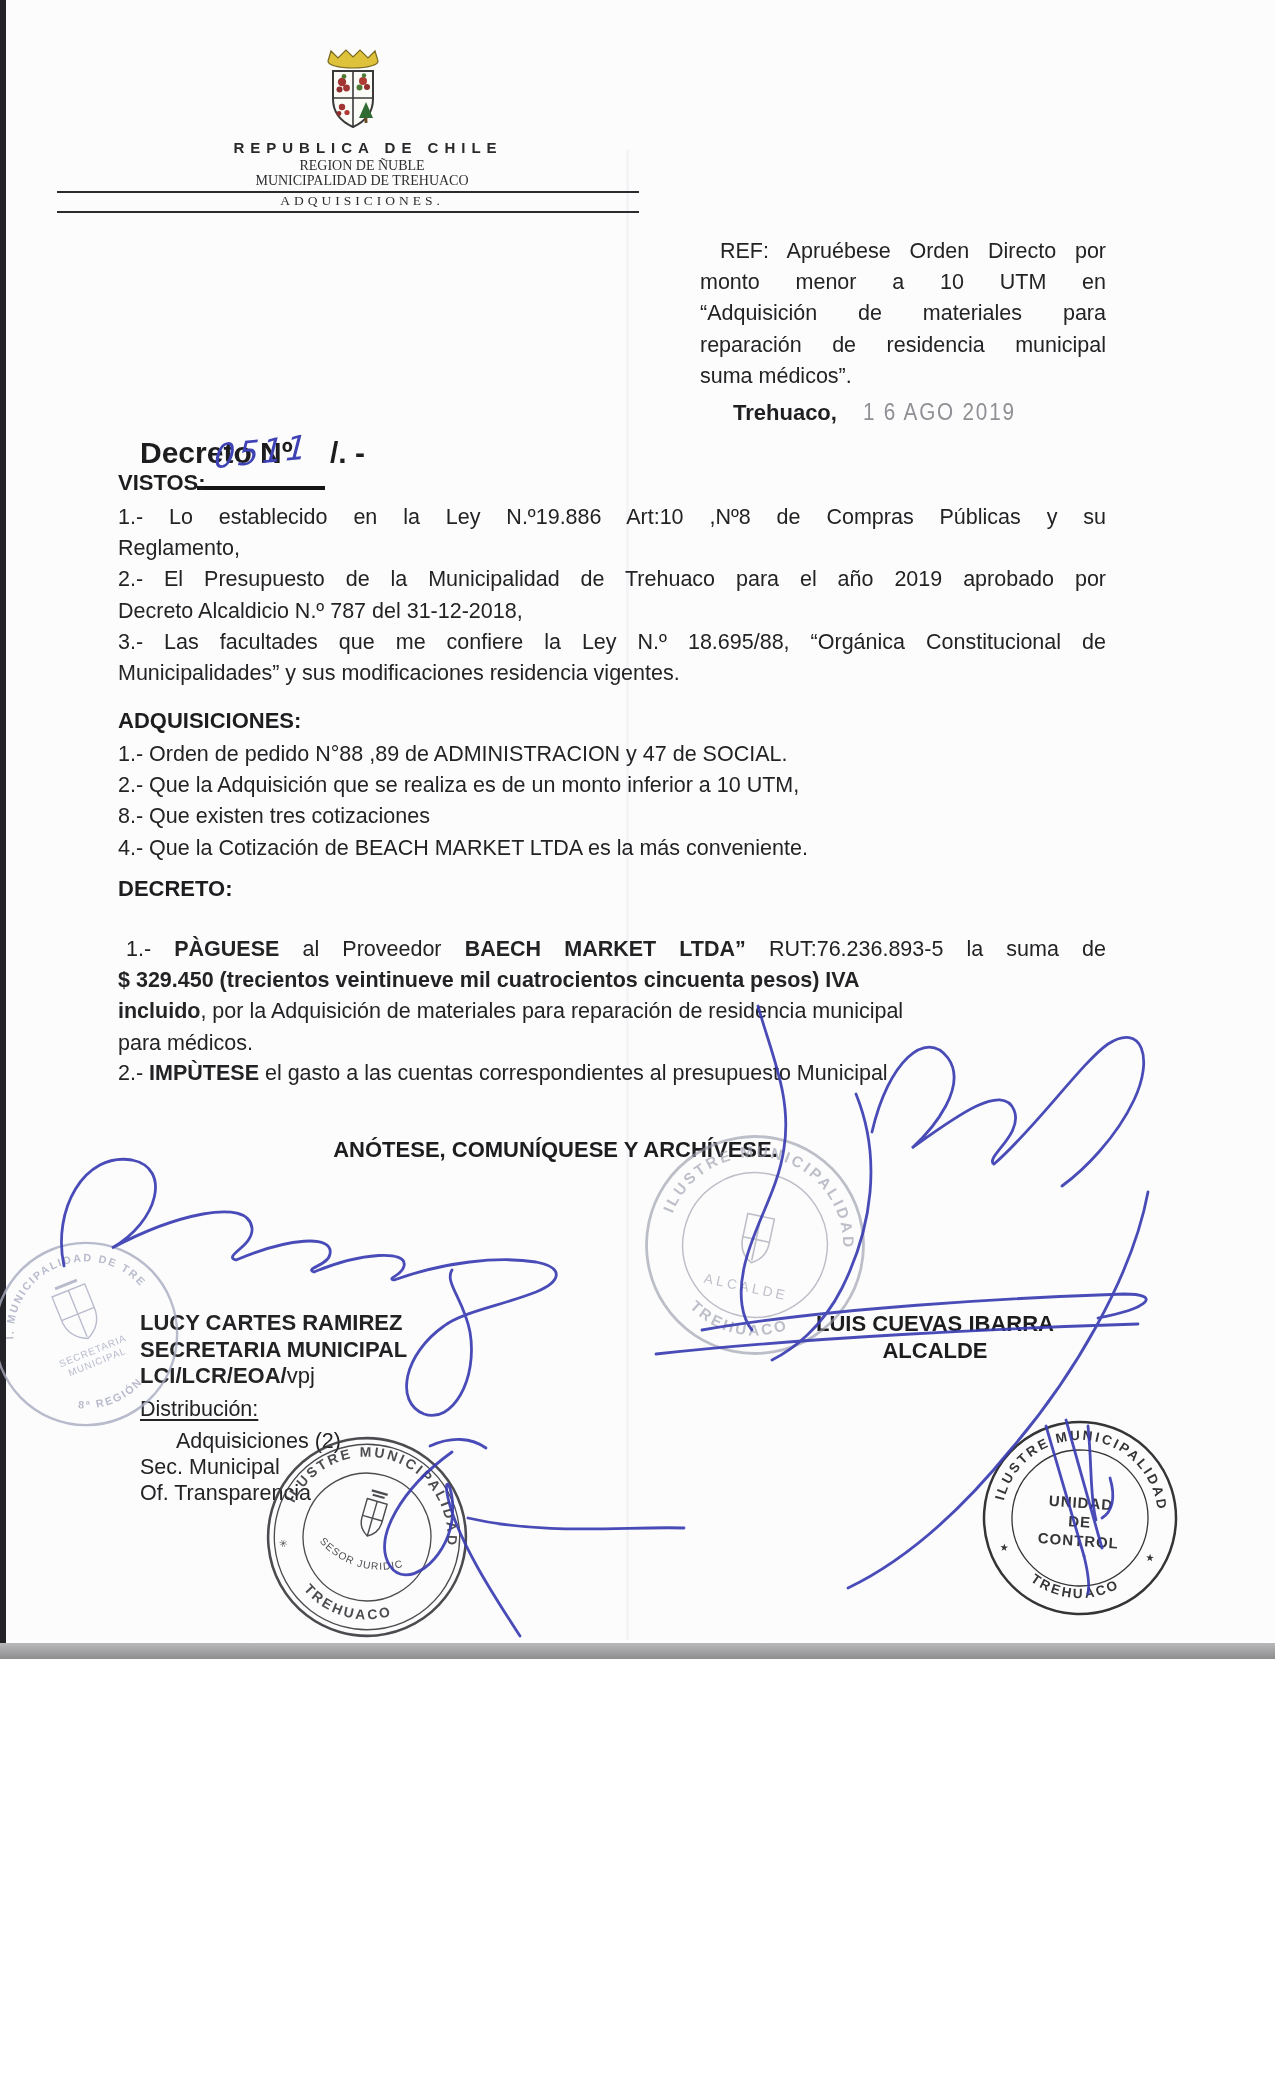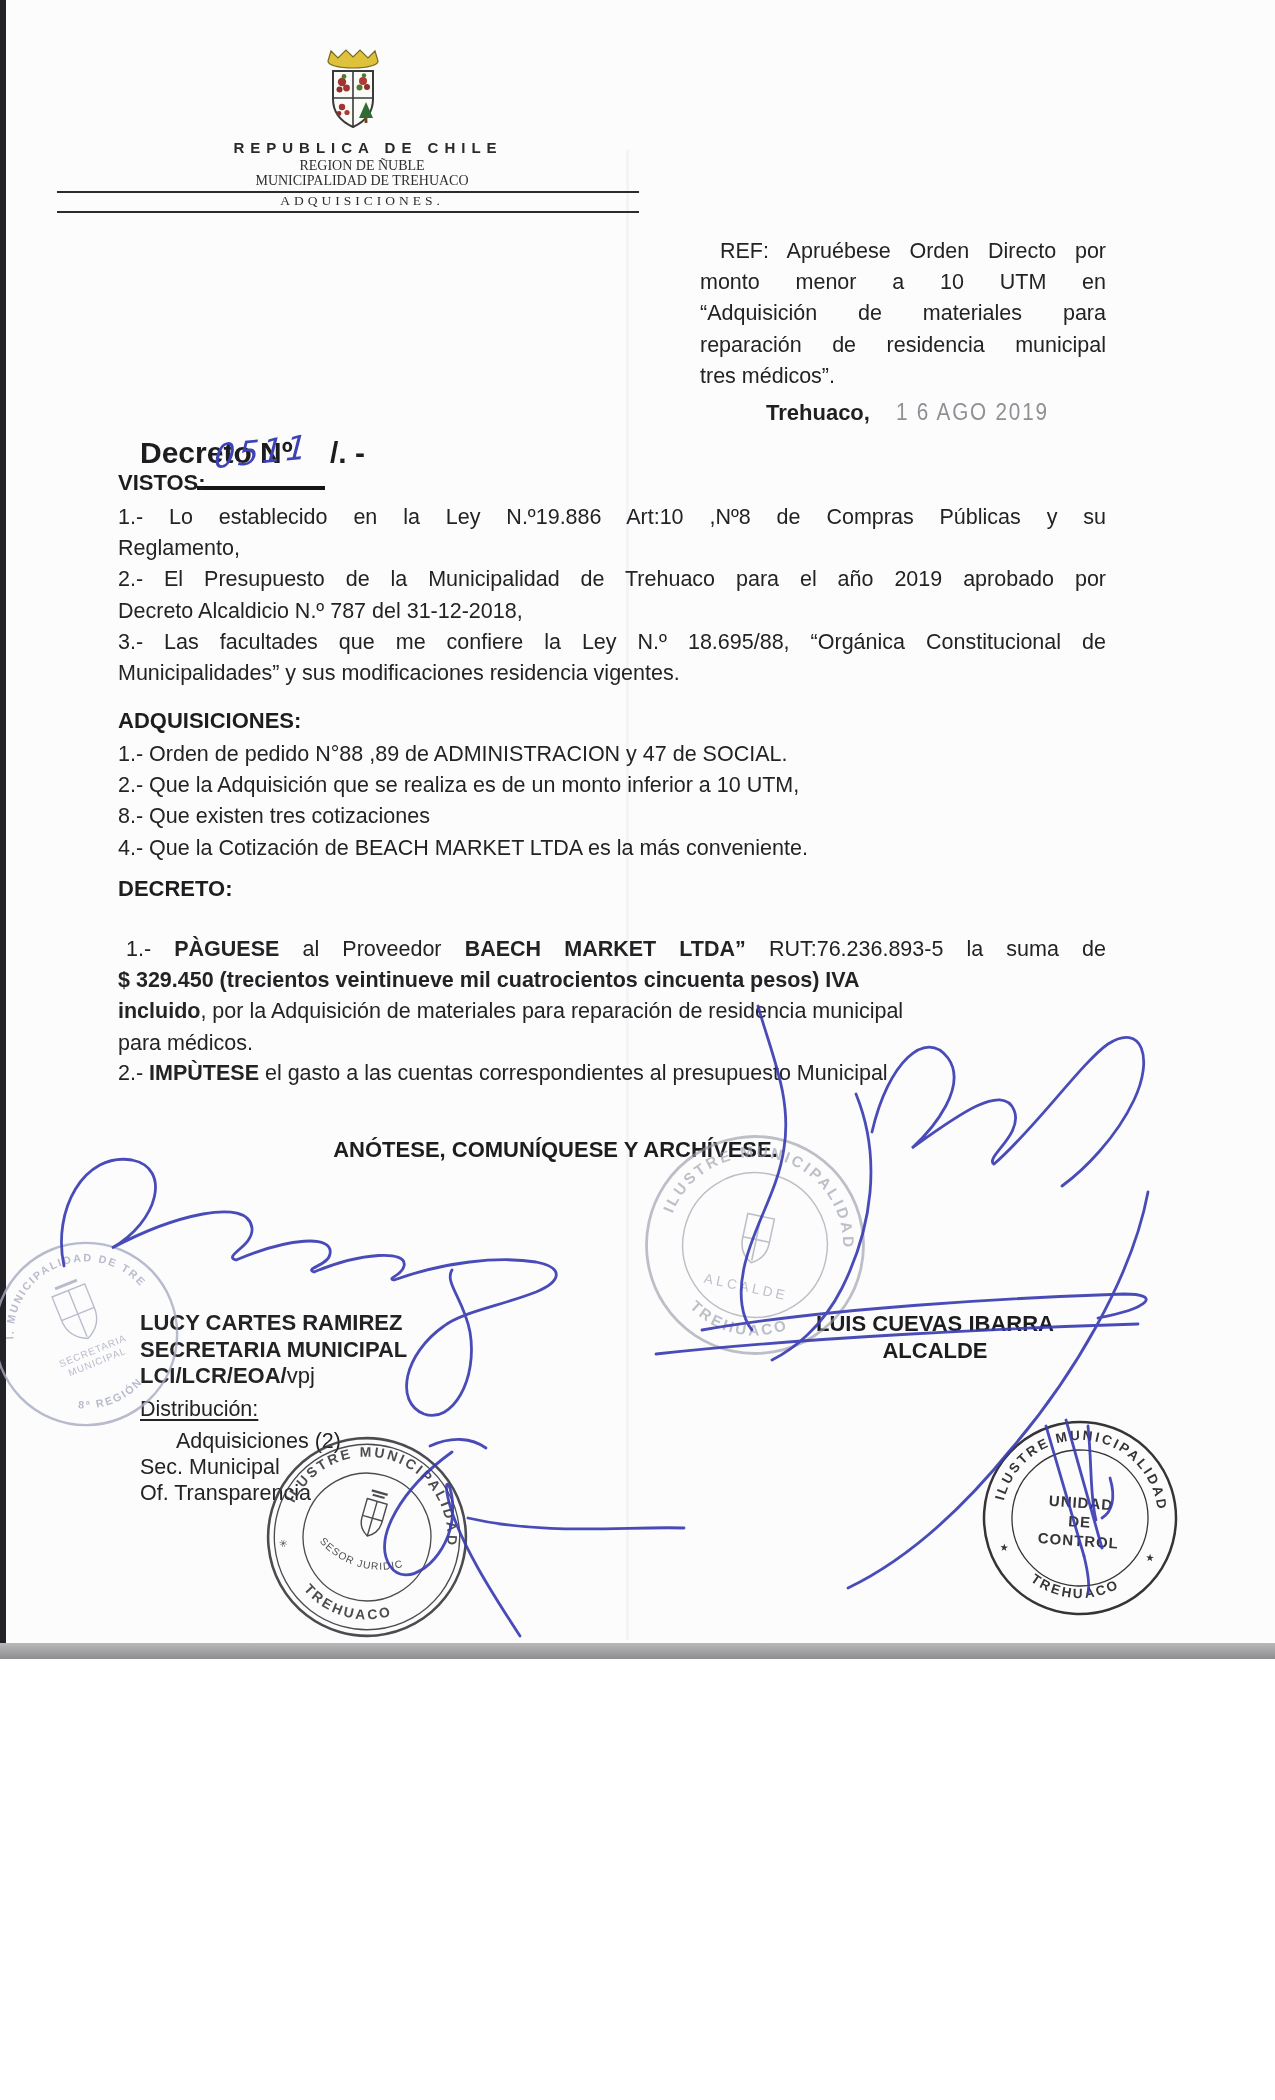--- a/index.html
+++ b/index.html
@@ -22,21 +22,21 @@
   .rule-a{top:191px;}
   .rule-b{top:211px;}
   .h-dept{top:193px;font-family:"Liberation Serif",serif;font-size:13.5px;letter-spacing:4px;color:#2e2e30;}
   
   .bodytxt{font-size:21.5px;line-height:31.2px;color:#232325;}
   .ln{text-align:left;}
   .ln.j{text-align:justify;text-align-last:justify;}
   .b{font-weight:bold;}
   .ref{left:700px;top:236px;width:406px;}
   .ref .ln:first-child{text-indent:20px;}
-  .dateline{left:766px;top:399px;white-space:nowrap;}
+  .dateline{left:733px;top:399px;white-space:nowrap;}
   .place{font-weight:bold;font-size:22px;color:#1f1f21;}
   .datestamp{display:inline-block;margin-left:22px;color:#8f9094;font-size:23px;letter-spacing:2px;
              transform:scaleX(0.9);transform-origin:left center;}
   .decree-line{left:0;top:436px;width:1075px;height:60px;}
   .decree-label{left:140px;top:0;font-weight:bold;font-size:30px;color:#1d1d1f;}
   .decree-number{left:200px;top:-4px;width:124px;text-align:center;color:#3f42b4;
                  font-family:"DejaVu Sans",sans-serif;font-style:italic;font-size:33px;letter-spacing:3px;
                  transform:rotate(-6deg) skewX(-10deg);}
   .decree-underline{left:197px;top:50px;width:128px;height:4px;background:#151517;}
   .decree-suffix{left:330px;top:0;font-weight:bold;font-size:30px;color:#1d1d1f;}
@@ -108,21 +108,21 @@
   <div class="abs hline h-serif h-muni">MUNICIPALIDAD DE TREHUACO</div>
   <div class="abs rule rule-a"></div>
   <div class="abs hline h-dept">ADQUISICIONES.</div>
   <div class="abs rule rule-b"></div>
 
   <div class="abs ref bodytxt">
       <div class="ln j"><span>REF: Apruébese Orden Directo por</span></div>
       <div class="ln j"><span>monto menor a 10 UTM en</span></div>
       <div class="ln j"><span>“Adquisición de materiales para</span></div>
       <div class="ln j"><span>reparación de residencia municipal</span></div>
-      <div class="ln"><span>tres médicos”.</span></div>
+      <div class="ln"><span>suma médicos”.</span></div>
     </div>
 
   <div class="abs dateline">
     <span class="place">Trehuaco,</span>
     <span class="datestamp">1 6 AGO 2019</span>
   </div>
 
   <div class="abs decree-line">
     <div class="abs decree-label">Decreto Nº</div>
     <div class="abs decree-number">0511</div>

